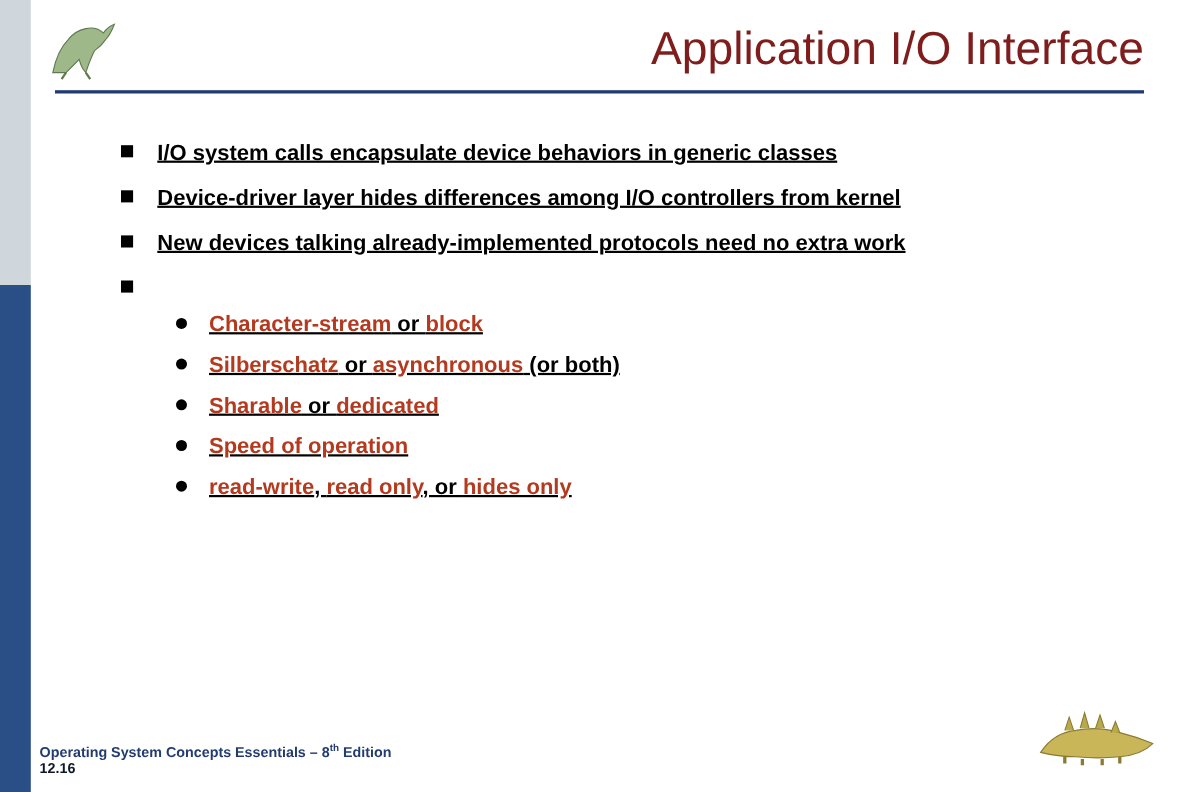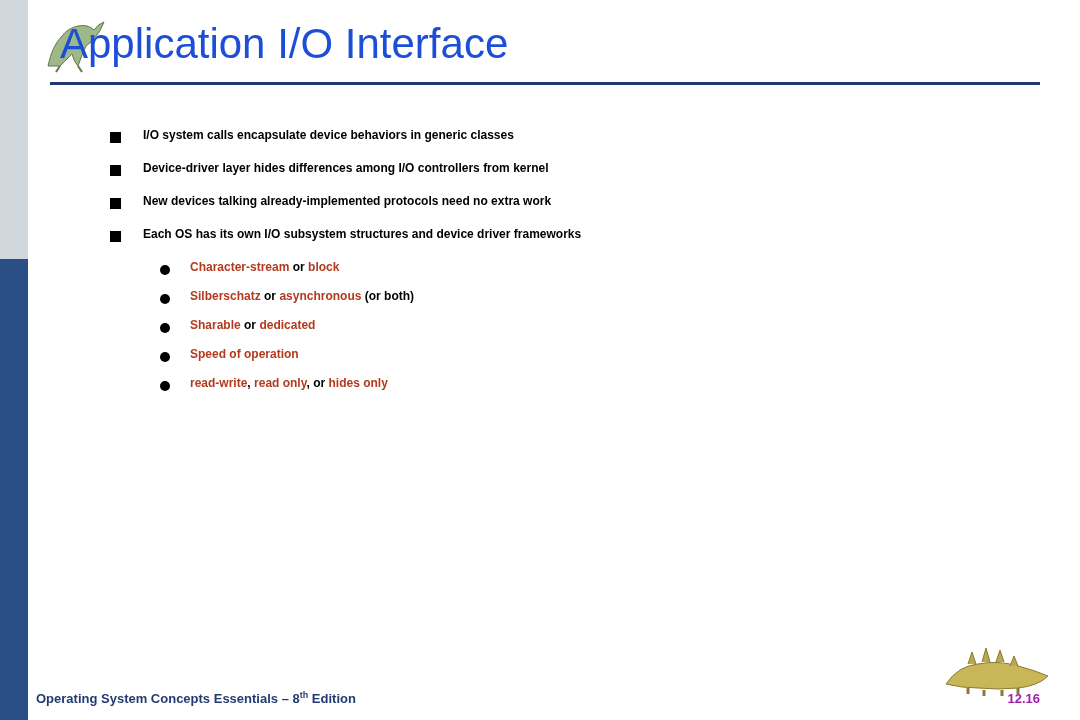--- a/index.html
+++ b/index.html
@@ -15,65 +15,67 @@
     left: 0; top: 0;
     width: 28px;
     height: 720px;
     background: linear-gradient(to bottom,
       #cfd7dd 0%, #cfd7dd 36%,
       #2a4f87 36%, #2a4f87 100%);
   }
   .title {
     position: absolute;
     top: 20px; left: 60px; right: 40px;
-    text-align: left;
+    text-align: right;
     font-size: 42px;
     font-weight: 400;
-    color: #1d4ed8;
+    color: #7f1d1d;
   }
   .hr {
     position: absolute;
     top: 82px; left: 50px; right: 40px;
     height: 3px;
     background: #213b72;
   }
   .raptor {
     position: absolute;
     top: 6px; left: 38px;
     width: 78px; height: 68px;
   }
   .stego {
     position: absolute;
     bottom: 24px; right: 22px;
     width: 120px; height: 60px;
   }
   .content {
     position: absolute;
     top: 128px; left: 110px; right: 60px;
-    font-size: 12px;
+    font-size: 20px;
     color: #000;
     font-weight: 700;
+    text-decoration: underline;
   }
   .b1 { display: flex; margin-bottom: 18px; }
   .sq { width: 11px; height: 11px; background: #000; margin-top: 4px; margin-right: 22px; flex: none; }
   .sub { margin-left: 50px; }
   .b2 { display: flex; margin-bottom: 14px; }
   .dot { width: 10px; height: 10px; border-radius: 50%; background: #000; margin-top: 5px; margin-right: 20px; flex: none; }
   .hl { color: #b33a1e; }
   .footer {
     position: absolute;
     bottom: 14px; left: 36px; right: 40px;
     font-size: 13px;
     font-weight: 700;
     color: #223b70;
     display: flex;
     justify-content: space-between;
     align-items: baseline;
+    flex-direction: column;
   }
-  .footer .mid { color: #a21caf; }
+  .footer .mid { color: #0f172a; }
   .sup { font-size: 9px; vertical-align: super; }
   .cw { font-weight: 700; text-align: right; }
 </style>
 </head>
 <body>
 
 <div class="slide">
   <div class="left-band"></div>
 
   <div class="raptor">
@@ -94,21 +96,20 @@
     <div class="b1">
         <span class="sq"></span>
         <span>Device-driver layer hides differences among I/O controllers from kernel</span>
       </div>
     <div class="b1">
         <span class="sq"></span>
         <span>New devices talking already-implemented protocols need no extra work</span>
       </div>
     <div class="b1">
         <span class="sq"></span>
-        <span>Each OS has its own I/O subsystem structures and device driver frameworks</span>
       </div>
 
     <div class="sub">
       <div class="b2">
           <span class="dot"></span>
           <span class="cw"><span class="hl">Character-stream</span><span> or </span><span class="hl">block</span></span>
         </div>
       <div class="b2">
           <span class="dot"></span>
           <span class="cw"><span class="hl">Silberschatz</span><span> or </span><span class="hl">asynchronous</span><span> (or both)</span></span>

